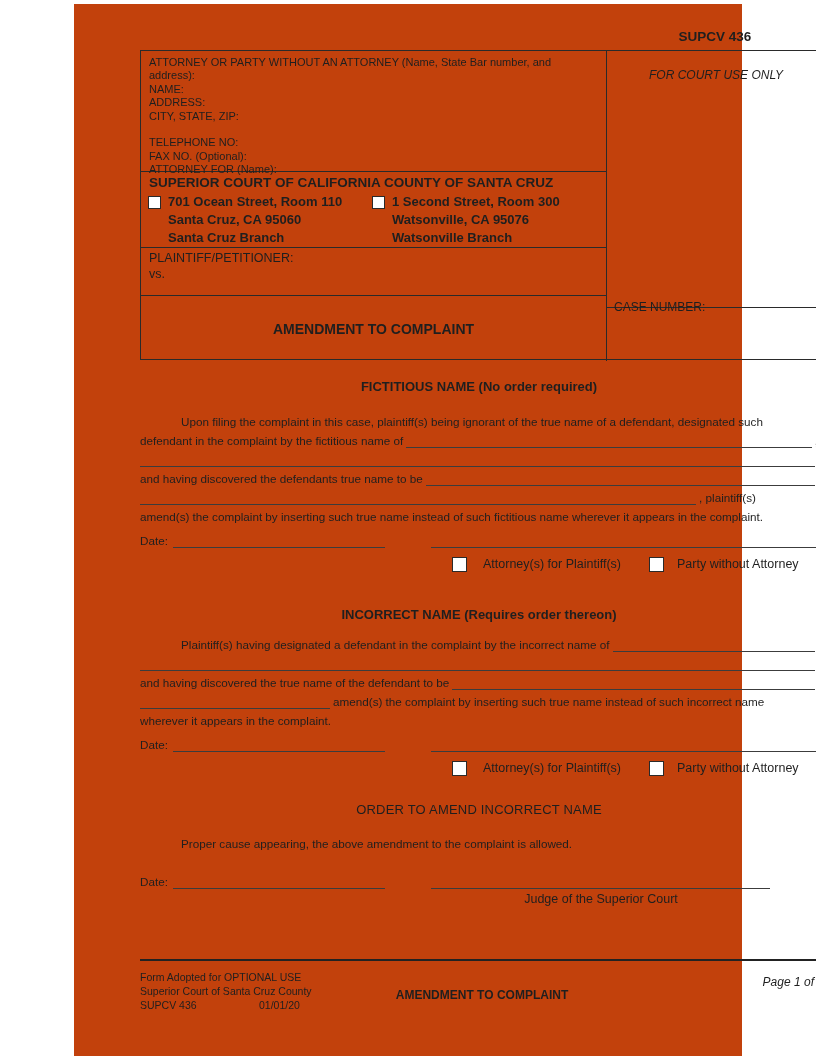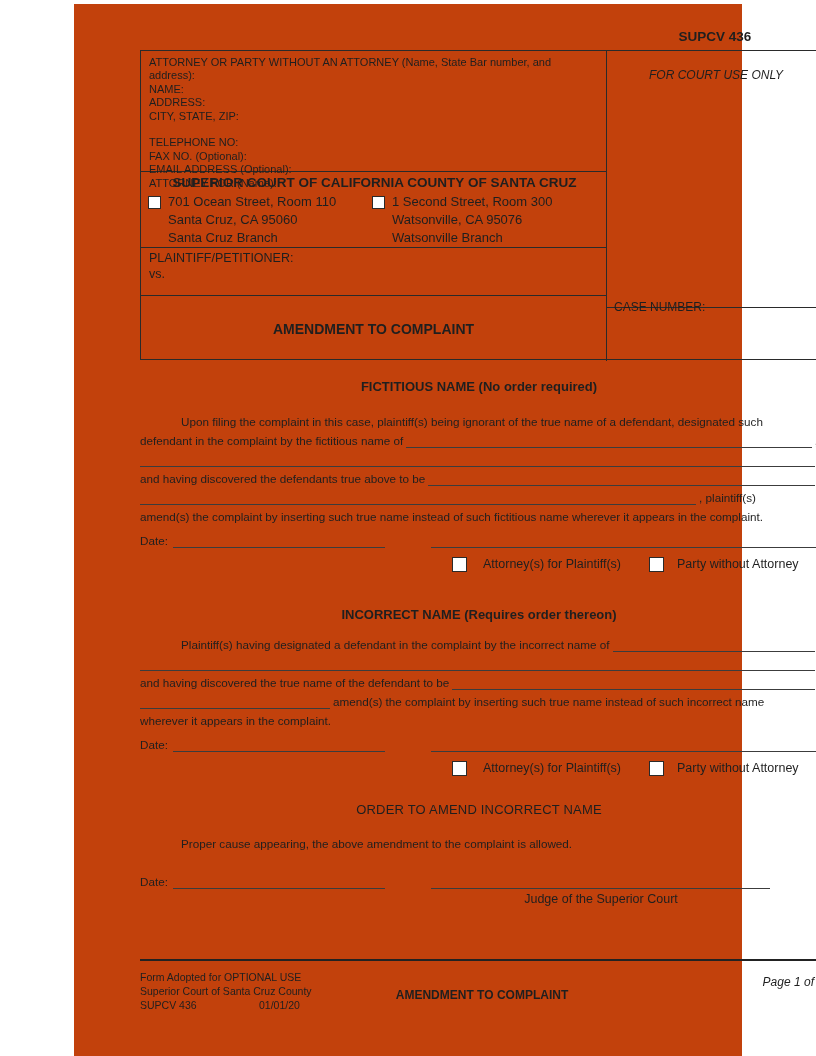--- a/index.html
+++ b/index.html
@@ -32,27 +32,27 @@
   .cell-title { left:0; top:245px; width:466px; height:65px;
     border-right:1.4px solid #2a2a2a;
     display:flex; align-items:center; justify-content:center;
     font-weight:bold; font-size:14px; }
   .cell-courtuse { left:466px; top:12px; width:218px; height:245px;
     border-bottom:1.4px solid #2a2a2a;
     padding-top:5px; text-align:center; font-style:italic; font-size:12px; }
   .cell-case { left:466px; top:245px; width:218px; height:65px;
     padding:4px 0 0 7px; font-size:12px; }
 
-  .court-name { font-weight:bold; font-size:13.5px; margin:1px 0 3px 1px;text-align:center; }
+  .court-name { font-weight:bold; font-size:13.5px; margin:1px 0 3px 1px; }
   .court-cols { display:flex; }
   .branch { display:flex; font-size:13px; }
   .branch-1 { width:224px; }
   .cb-sm { width:13px; height:13px; border:1.3px solid #2a2a2a; flex:0 0 auto;
     margin-top:3px; background:#fff; }
-  .branch .addr { margin-left:7px; line-height:18px; }
+  .branch .addr { margin-left:7px; line-height:18px;font-weight:bold; }
 
   
   .content { position:absolute; left:66px; top:356px; width:678px;
     font-size:11.7px; }
   .sec-head { text-align:center; font-weight:bold; font-size:13px; }
   .sec-head.plain { font-weight:normal; font-size:13px; letter-spacing:.2px; }
   .h-fict { margin-top:19px; }
   .para { margin-top:16px; }
   .line-row { display:flex; align-items:flex-end; height:19px;
     line-height:15px; white-space:nowrap; }
@@ -106,21 +106,20 @@
   <div class="hbox">
 
     <div class="cell cell-attorney">
       <div>ATTORNEY OR PARTY WITHOUT AN ATTORNEY (Name, State Bar number, and address):</div>
       <div>NAME:</div>
       <div>ADDRESS:</div>
       <div>CITY, STATE, ZIP:</div>
       <div>&nbsp;</div>
       <div>TELEPHONE NO:</div>
       <div>FAX NO. (Optional):</div>
-      <div>EMAIL ADDRESS (Optional):</div>
       <div>ATTORNEY FOR (Name):</div>
     </div>
 
     <div class="cell cell-court">
       <div class="court-name">SUPERIOR COURT OF CALIFORNIA COUNTY OF SANTA CRUZ</div>
       <div class="court-cols">
         <div class="branch branch-1">
           <span class="cb-sm"></span>
           <span class="addr">
             <div>701 Ocean Street, Room 110</div>
@@ -163,21 +162,21 @@
       </div>
       <div class="line-row">
         <span>defendant in the complaint by the fictitious name of</span>
         <span class="fill"></span>
         <span>,</span>
       </div>
       <div class="line-row">
         <span class="fill" style="margin-left:0;"></span>
       </div>
       <div class="line-row">
-        <span>and having discovered the defendants true above to be</span>
+        <span>and having discovered the defendants true name to be</span>
         <span class="fill"></span>
       </div>
       <div class="line-row pr-plaintiff">
         <span class="fill" style="margin-left:0;"></span>
         <span>, plaintiff(s)</span>
       </div>
       <div class="line-row">
         <span>amend(s) the complaint by inserting such true name instead of such fictitious name wherever it appears in the complaint.</span>
       </div>
     </div>

